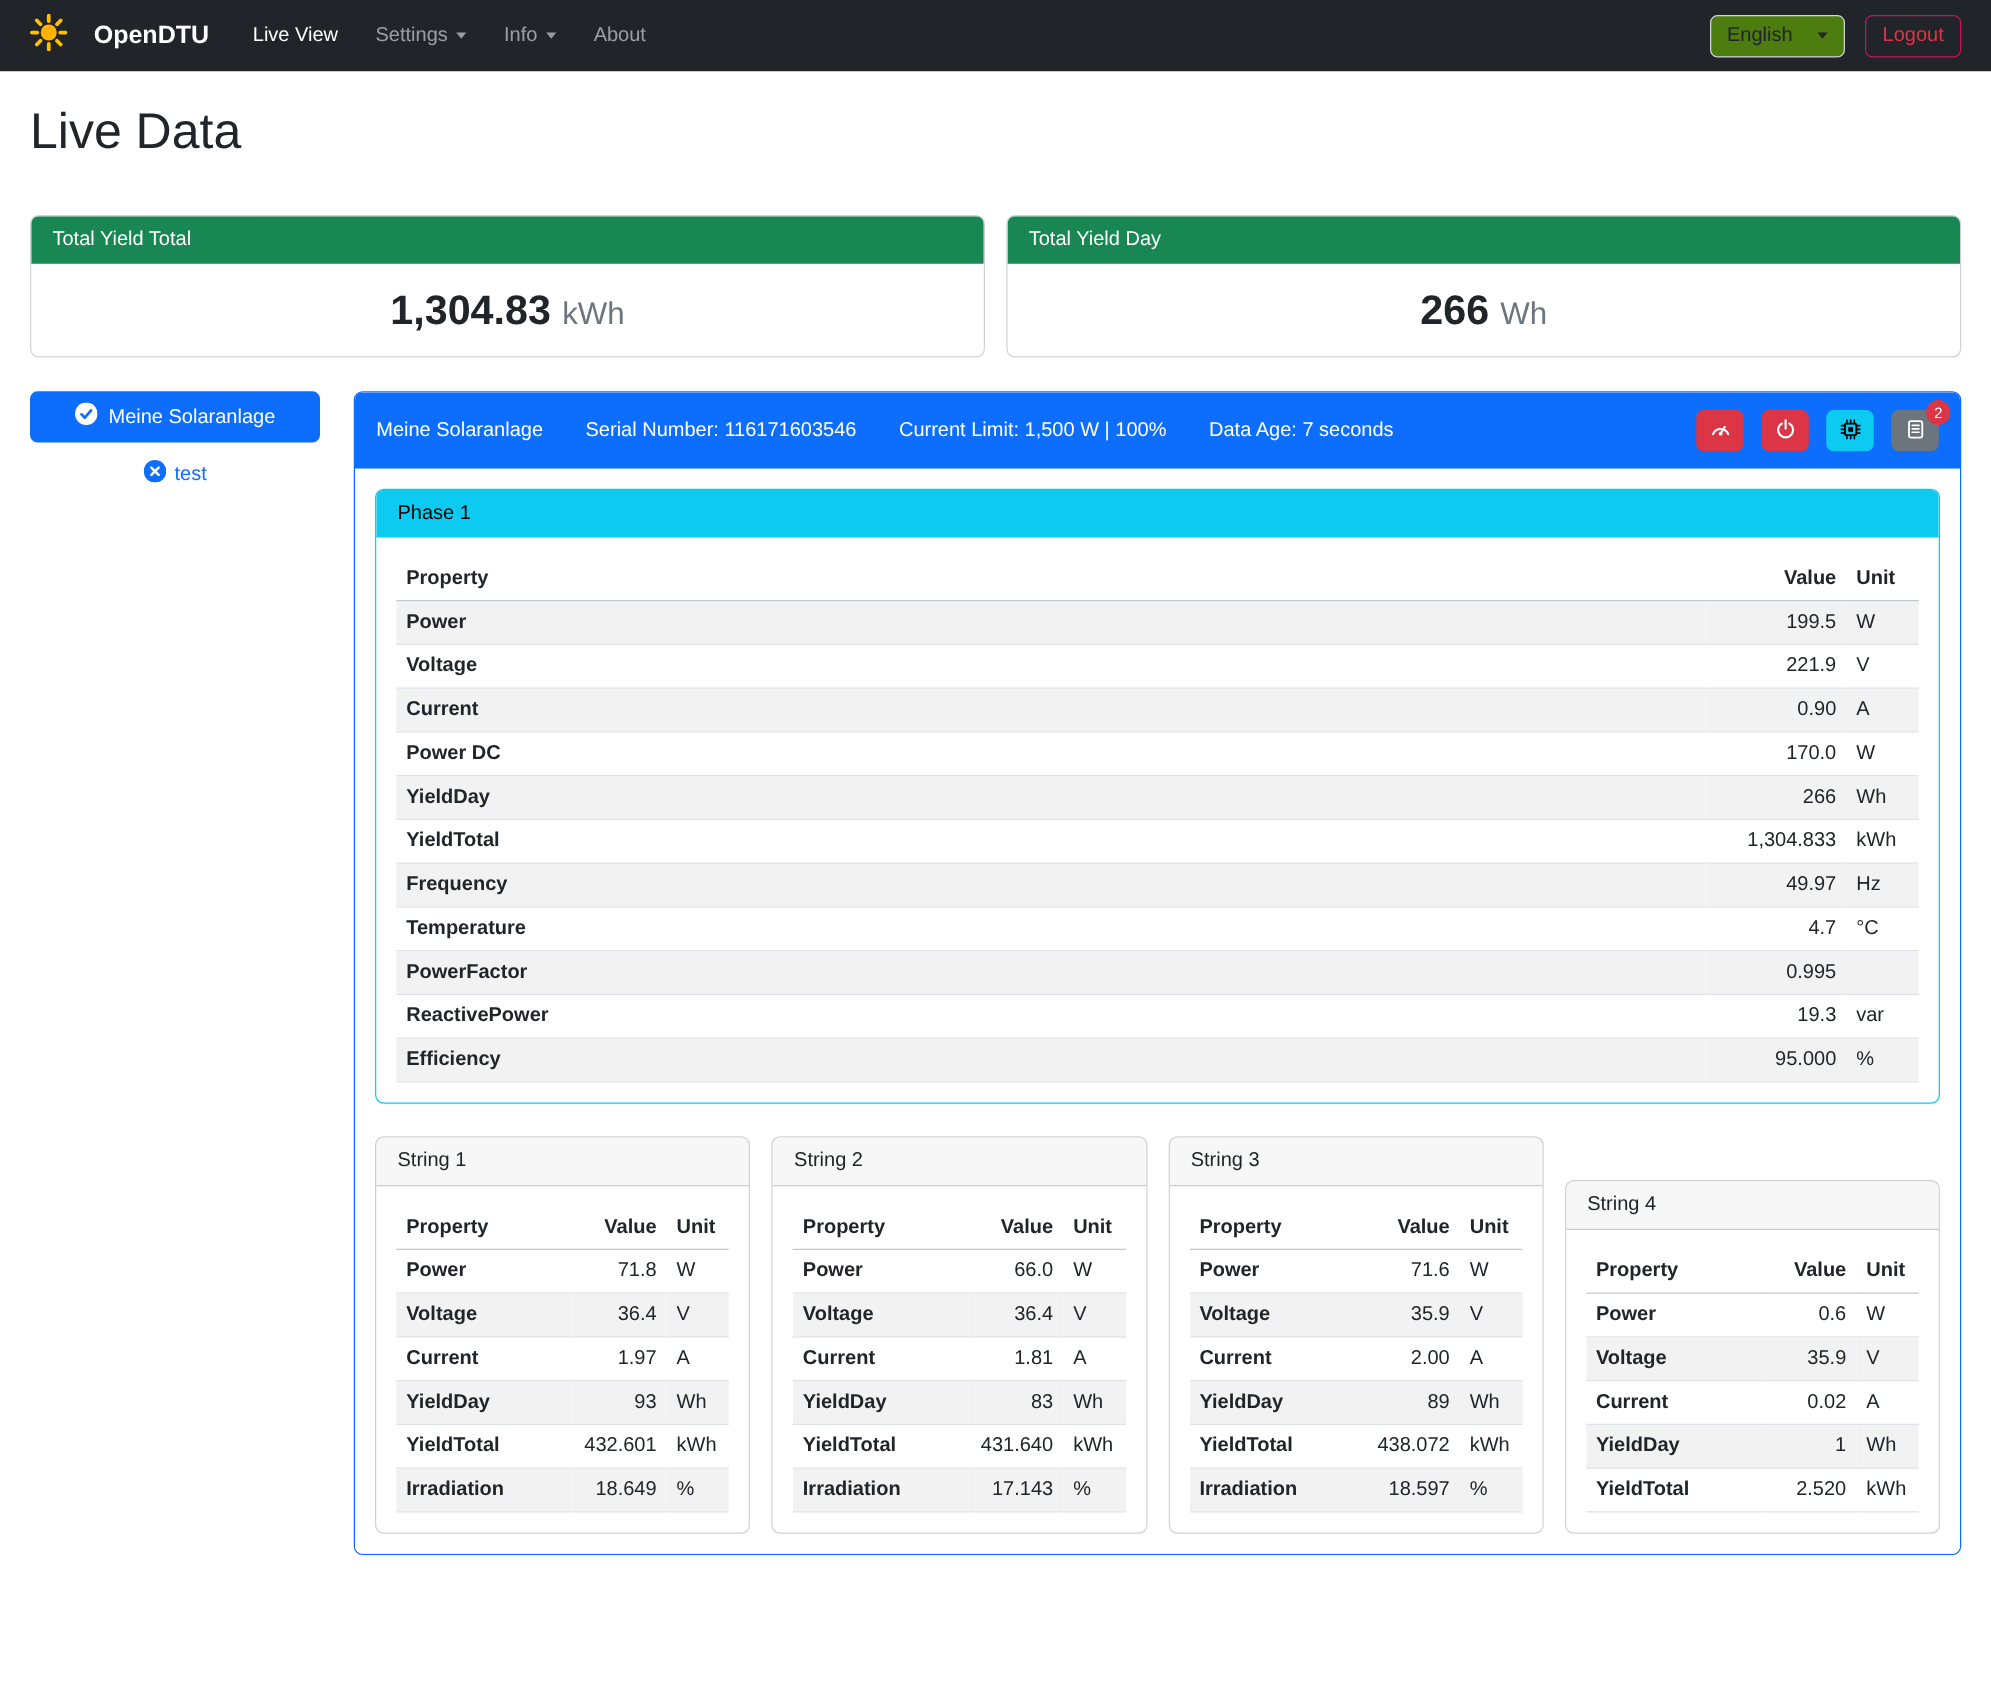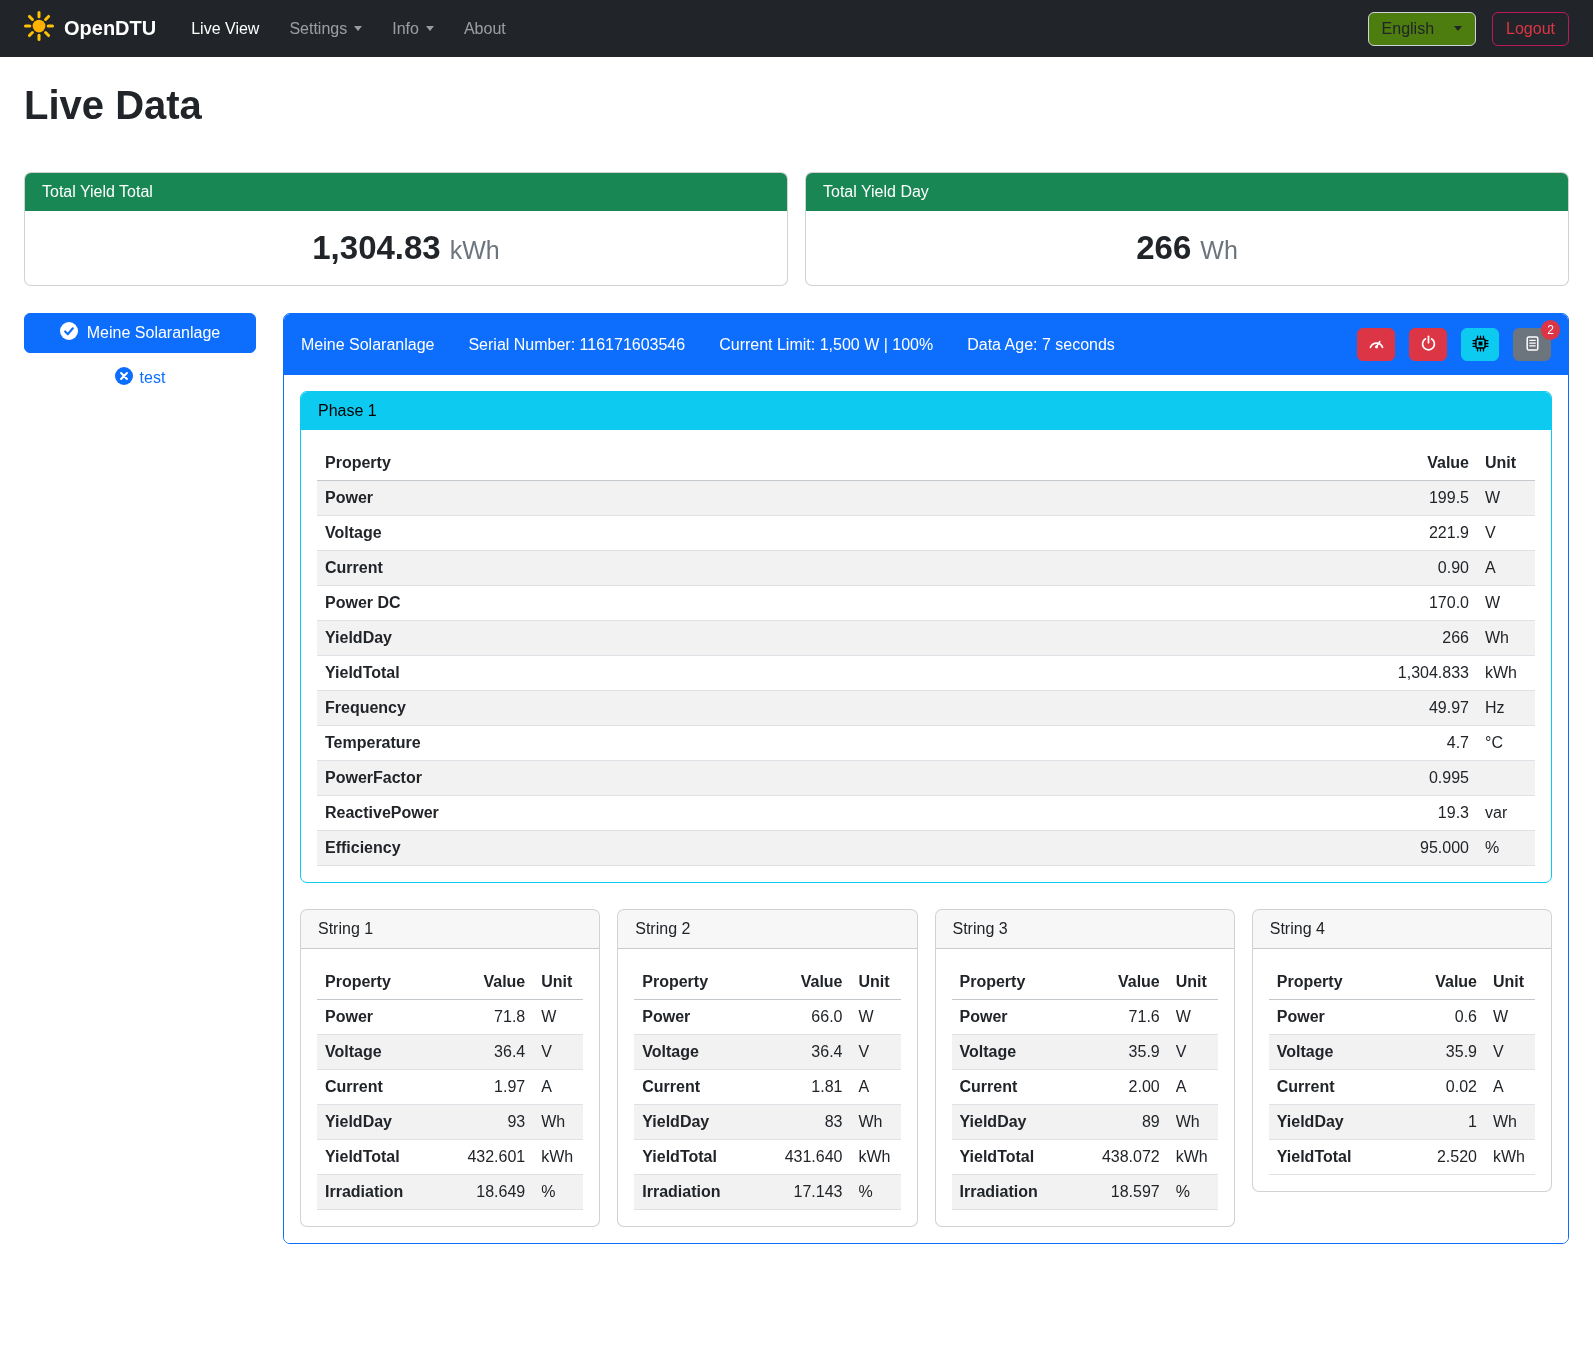--- a/index.html
+++ b/index.html
@@ -13,21 +13,21 @@
   }
 
   
   .navbar {
     display: flex; align-items: center;
     background: #212529;
     height: 57px;
     padding: 0 24px;
   }
   .brand {
-    display: flex; align-items: center; gap: 10px;
+    display: flex; align-items: center; gap: 21px;
     color: #fff; font-size: 20px; font-weight: 700;
     margin-right: 20px; cursor: pointer; white-space: nowrap;
   }
   .nav-links { display: flex; align-items: center; flex: 1; }
   .nav-link {
     color: rgba(255,255,255,.55);
     padding: 8px 15px; cursor: pointer;
     display: inline-flex; align-items: center; gap: 7px;
     white-space: nowrap;
   }
@@ -45,21 +45,21 @@
     color: #212529; cursor: pointer;
   }
   .logout-btn {
     background: transparent; border: 1px solid #be185d; color: #dc3545;
     border-radius: 6px; padding: 7px 13px; font-size: 16px;
     font-family: inherit; cursor: pointer;
   }
 
   
   .container { padding: 8px 24px 28px; }
-  .page-title { font-size: 40px; font-weight: 700; margin: 18px 0 20px; }
+  .page-title { font-size: 40px; font-weight: 400; margin: 18px 0 20px; }
 
   .summary-row { display: flex; gap: 17px; margin-bottom: 27px; }
   .summary-card {
     flex: 1; background: #fff;
     border: 1px solid rgba(0,0,0,.175); border-radius: 7px; overflow: hidden; margin-top: 24px;
   }
   .summary-card-header { background: #198754; color: #fff; padding: 10px 17px; }
   .summary-card-body { padding: 18px; text-align: center; }
   .summary-value { font-size: 33px; font-weight: 700; }
   .summary-unit { font-size: 25px; color: #6c757d; margin-left: 9px; font-weight: 400; }
@@ -114,21 +114,21 @@
     overflow: hidden; white-space: nowrap;
   }
   .data-table thead th { font-weight: 700; border-bottom-color: #c3c8cc; }
   .data-table th.prop { font-weight: 700; }
   .data-table .val { text-align: right; }
   .phase-card .val { width: 112px; }
   .phase-card .unit { width: 58px; }
   .phase-card tbody tr:nth-child(odd) { background: rgba(0,0,0,.05); }
 
   
-  .strings-row { display: flex; gap: 17px; align-items: flex-start; }
+  .strings-row { display: flex; gap: 17px; align-items: flex-end; }
   .string-card {
     flex: 1; background: #fff;
     border: 1px solid rgba(0,0,0,.175); border-radius: 7px; overflow: hidden;
   }
   .string-card-header {
     padding: 10px 17px; background: rgba(0,0,0,.03);
     border-bottom: 1px solid rgba(0,0,0,.175);
   }
   .string-card-body { padding: 16px; }
   .string-card .val { width: 76px; }

